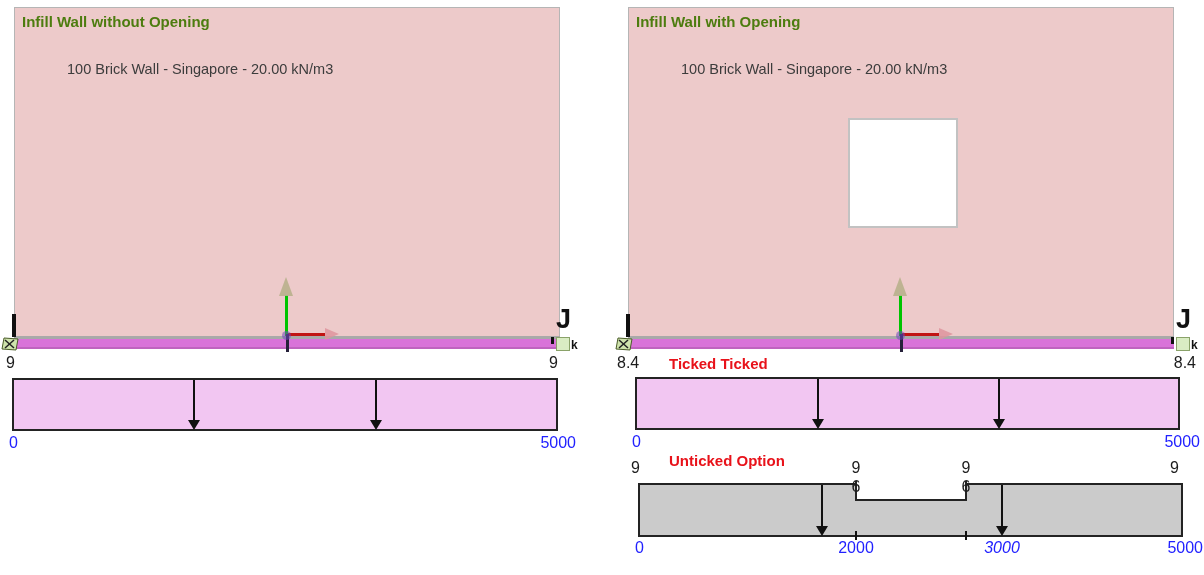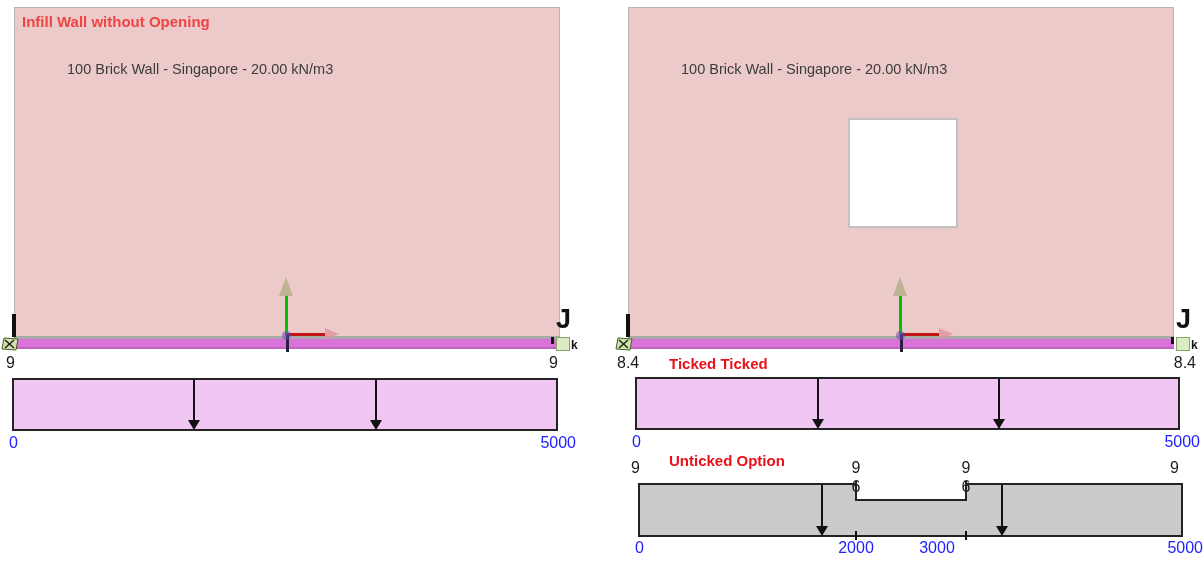--- a/index.html
+++ b/index.html
@@ -2,21 +2,21 @@
 <html><head>
 <meta charset="utf-8">
 <style>
   html,body{margin:0;padding:0;background:#ffffff;}
   #canvas{position:relative;width:1204px;height:575px;background:#ffffff;overflow:hidden;
           font-family:"Liberation Sans",sans-serif;}
   .abs{position:absolute;}
   .wall{background:#edcaca;border:1px solid #b5b5b5;}
   .opening{background:#ffffff;border:2px solid #c2c2c2;}
   .beam{background:#d973d9;border-top:3px solid #a9a9a9;border-bottom:2px solid #bf64bf;}
-  .panel-title{font-size:15px;font-weight:bold;color:#ef4444;white-space:nowrap;}
+  .panel-title{font-size:15px;font-weight:bold;color:#4d7c0f;white-space:nowrap;}
   .subtitle{font-size:14.5px;color:#3c3c3c;white-space:nowrap;}
   .val{font-size:16px;color:#1c1c1c;white-space:nowrap;}
   .blue{font-size:16px;color:#2121ff;white-space:nowrap;}
   .red-label{font-size:15px;font-weight:bold;color:#e8121a;white-space:nowrap;}
   .bigJ{font-size:27px;font-weight:bold;color:#111;line-height:1;}
   .k-label{font-size:12px;font-weight:bold;color:#111;line-height:1;}
   .loadrect-pink{background:#f2c6f2;border:2px solid #232323;}
   .loadrect-gray{background:#cbcbcb;border:2px solid #232323;}
   .arrow-line{width:2px;background:#111;}
   .arrow-head{width:0;height:0;border-left:6px solid transparent;border-right:6px solid transparent;border-top:10px solid #111;}
@@ -67,20 +67,21 @@
   <div class="abs loadrect-pink" style="left:12px;top:378px;width:542px;height:49px;"></div>
   <div class="abs arrow-line" style="left:193px;top:380px;height:41px;"></div>
   <div class="abs arrow-head" style="left:188px;top:420px;"></div>
   <div class="abs arrow-line" style="left:375px;top:380px;height:41px;"></div>
   <div class="abs arrow-head" style="left:370px;top:420px;"></div>
   <div class="abs blue" style="left:9px;top:434px;">0</div>
   <div class="abs blue rgt" style="left:516px;top:434px;width:60px;">5000</div>
 
   <div class="abs wall" style="left:628px;top:7px;width:544px;height:328px;"></div>
   <div class="abs opening" style="left:848px;top:118px;width:106px;height:106px;"></div>
+  <div class="abs panel-title" style="left:636px;top:13px;">Infill Wall with Opening</div>
   <div class="abs subtitle" style="left:681px;top:61px;">100 Brick Wall - Singapore - 20.00 kN/m3</div>
   <div class="abs beam" style="left:628px;top:336px;width:546px;height:8px;"></div>
   <div class="abs colbar" style="left:626px;top:314px;height:23px;"></div>
   <svg class="abs" style="left:615px;top:337px;" width="18" height="14">
     <polygon points="3,1 17,2 15,13 1,12" fill="#cfe3ac" stroke="#4a5c28" stroke-width="1"></polygon>
     <line x1="4" y1="3" x2="13" y2="11" stroke="#222" stroke-width="1.5"></line>
     <line x1="13" y1="3" x2="4" y2="11" stroke="#222" stroke-width="1.5"></line>
   </svg>
 
   <div class="abs greenshaft" style="left:899px;top:295px;height:41px;"></div>
@@ -116,16 +117,16 @@
   <div class="abs val ctr" style="left:849px;top:478px;width:14px;z-index:5;">6</div>
   <div class="abs val ctr" style="left:959px;top:478px;width:14px;z-index:5;">6</div>
   <div class="abs arrow-line" style="left:821px;top:485px;height:41px;"></div>
   <div class="abs arrow-head" style="left:816px;top:526px;"></div>
   <div class="abs arrow-line" style="left:1001px;top:485px;height:41px;"></div>
   <div class="abs arrow-head" style="left:996px;top:526px;"></div>
   <div class="abs dimtick" style="left:855px;top:531px;"></div>
   <div class="abs dimtick" style="left:965px;top:531px;"></div>
   <div class="abs blue" style="left:635px;top:539px;">0</div>
   <div class="abs blue ctr" style="left:834px;top:539px;width:44px;">2000</div>
-  <div class="abs blue ctr" style="left:915px;top:539px;width:44px;">3000</div>
+  <div class="abs blue ctr" style="left:980px;top:539px;width:44px;font-style:italic;">3000</div>
   <div class="abs blue rgt" style="left:1143px;top:539px;width:60px;">5000</div>
 
 </div>
 
 </body></html>

